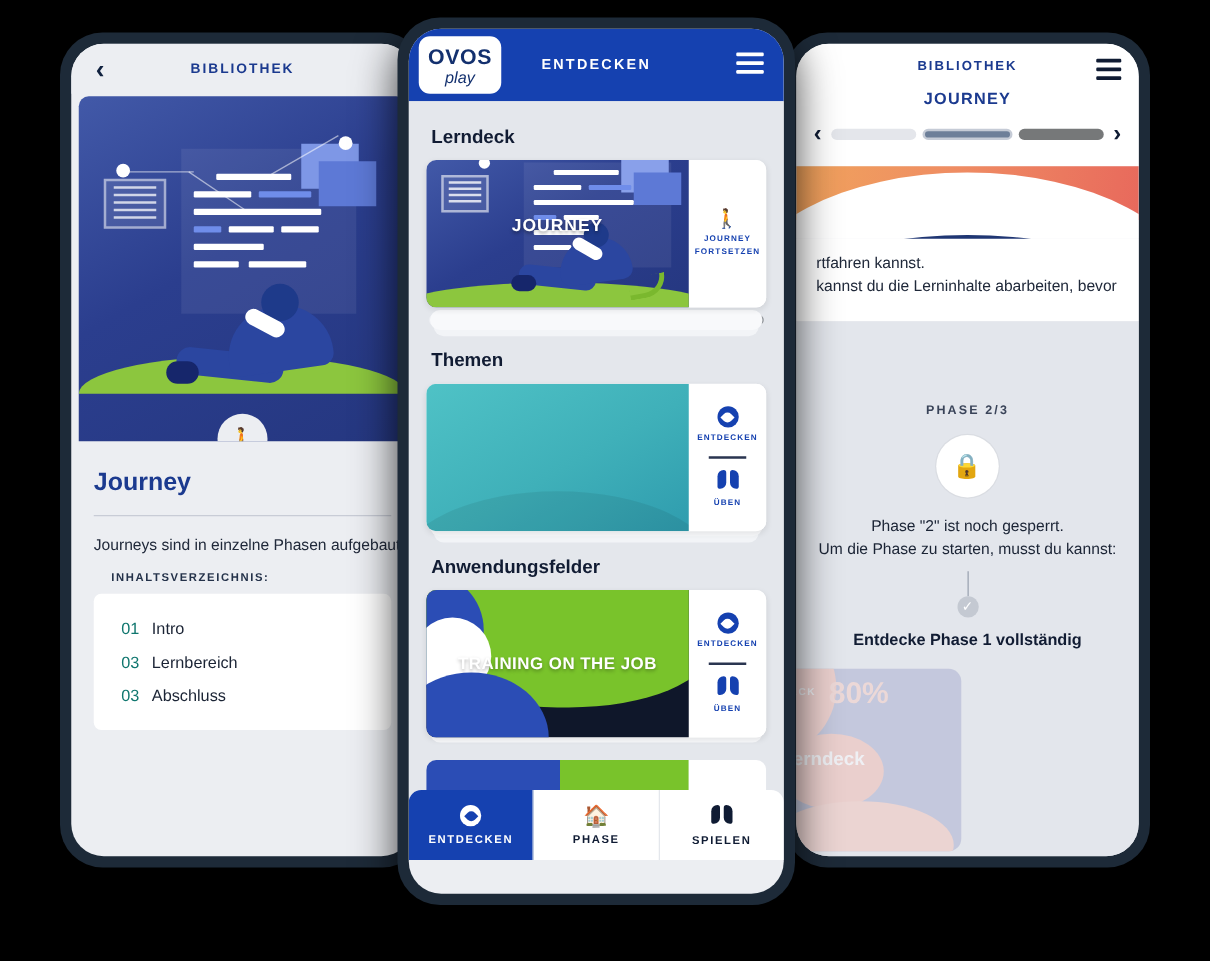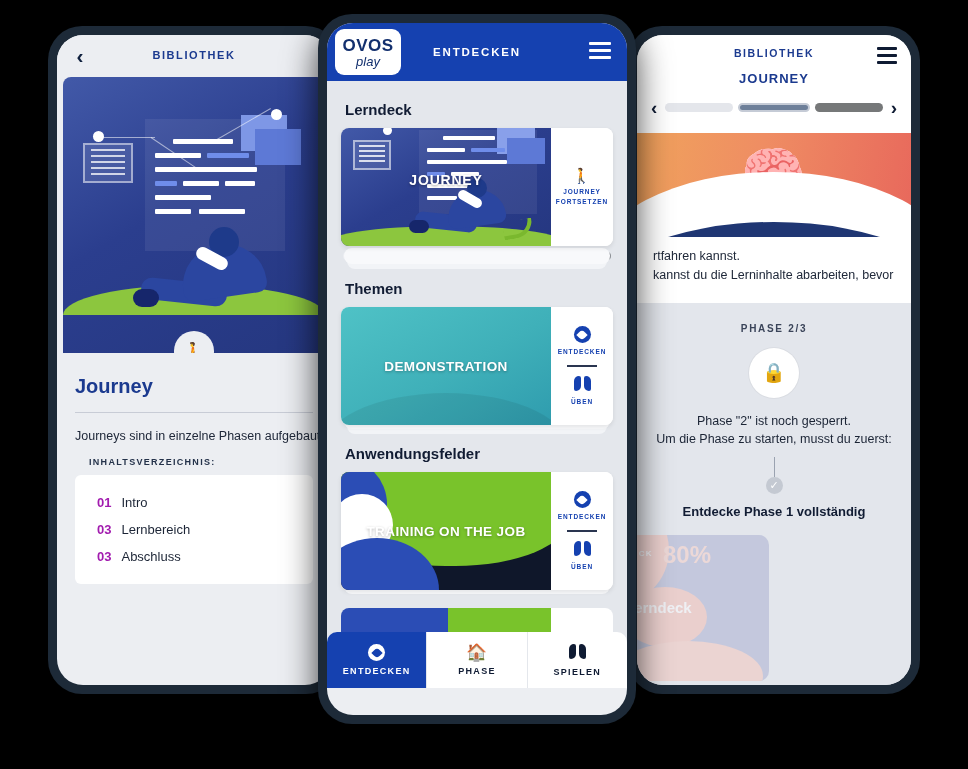--- a/index.html
+++ b/index.html
@@ -123,21 +123,21 @@
     color: #24324a; margin: 12px 0 0 14px;
   }
   .l-toc {
     background: #ffffff; border-radius: 6px; margin-top: 8px;
     padding: 14px 0 14px 0;
   }
   .l-toc-item {
     display: flex; gap: 10px; padding: 6px 0 6px 22px;
     font-size: 13px; color: #1b2435;
   }
-  .l-toc-item .num { font-weight: bold; color: #a21caf; }
+  .l-toc-item .num { font-weight: normal; color: #0f766e; }
   .l-cta-wrap { display: flex; justify-content: center; margin-top: 22px; }
   .l-cta {
     background: #1541b0; color: #fff; border-radius: 18px;
     padding: 11px 22px; font-size: 10.5px; font-weight: bold; letter-spacing: 1.3px;
     box-shadow: 0 3px 7px rgba(0,0,0,0.25);
   }
 
   
   .r-header { background: #ffffff; padding: 12px 0 6px 0; position: relative; }
   .r-burger {
@@ -188,21 +188,21 @@
   }
   .r-text-card {
     background: #ffffff; padding: 10px 16px 18px 16px;
     font-size: 12.5px; color: #20293a; line-height: 1.5; white-space: nowrap;
   }
   .r-phase-area {
     background: #e3e6ec; padding: 20px 14px 0 14px; text-align: center;
     flex: 1;
   }
   .r-phase-label {
-    font-size: 10px; font-weight: bold; letter-spacing: 1.7px; color: #3a4459;
+    font-size: 10px; font-weight: bold; letter-spacing: 1.7px; color: #3a4459; margin-top: 46px;
   }
   .r-lock {
     width: 50px; height: 50px; border-radius: 50%; background: #ffffff;
     margin: 14px auto 0 auto; display: flex; align-items: center; justify-content: center;
     font-size: 19px; color: #0f1b33;
     box-shadow: 0 0 0 1px rgba(0,0,0,0.04);
   }
   .r-phase-text {
     margin-top: 14px; font-size: 12.5px; color: #1b2435; line-height: 1.5;
     white-space: nowrap;
@@ -525,21 +525,21 @@
       <div class="r-text-card">
         <div>rtfahren kannst.</div>
         <div>kannst du die Lerninhalte abarbeiten, bevor</div>
       </div>
 
       <div class="r-phase-area">
         <div class="r-phase-label">PHASE 2/3</div>
         <div class="r-lock">🔒</div>
         <div class="r-phase-text">
           <div>Phase "2" ist noch gesperrt.</div>
-          <div>Um die Phase zu starten, musst du zuerst:</div>
+          <div>Um die Phase zu starten, musst du kannst:</div>
         </div>
         <div class="r-connector"></div>
         <div class="r-check">✓</div>
         <div class="r-task">Entdecke Phase 1 vollständig</div>
 
         <div class="r-deck-row">
           <div class="r-deck-bg">
             <div class="blob1"></div>
             <div class="blob2"></div>
             <div class="blob3"></div>
@@ -617,21 +617,20 @@
           </div>
         </div>
 
         <div class="c-section-title">Themen</div>
         <div class="c-card-wrap">
           <div class="c-card-shadow2"></div>
           <div class="c-card-shadow1"></div>
           <div class="c-card">
             <div class="art art-demo">
               <div class="wv"></div>
-              <div class="label">DEMONSTRATION</div>
             </div>
             <div class="side">
               <div class="c-side-icon"><span class="compass-blue">
                     <span class="needle"></span>
                   </span></div>
               <div class="c-side-lbl">ENTDECKEN</div>
               <div class="c-side-div"></div>
               <div class="c-side-icon"><span class="brainicon"></span></div>
               <div class="c-side-lbl">ÜBEN</div>
             </div>

